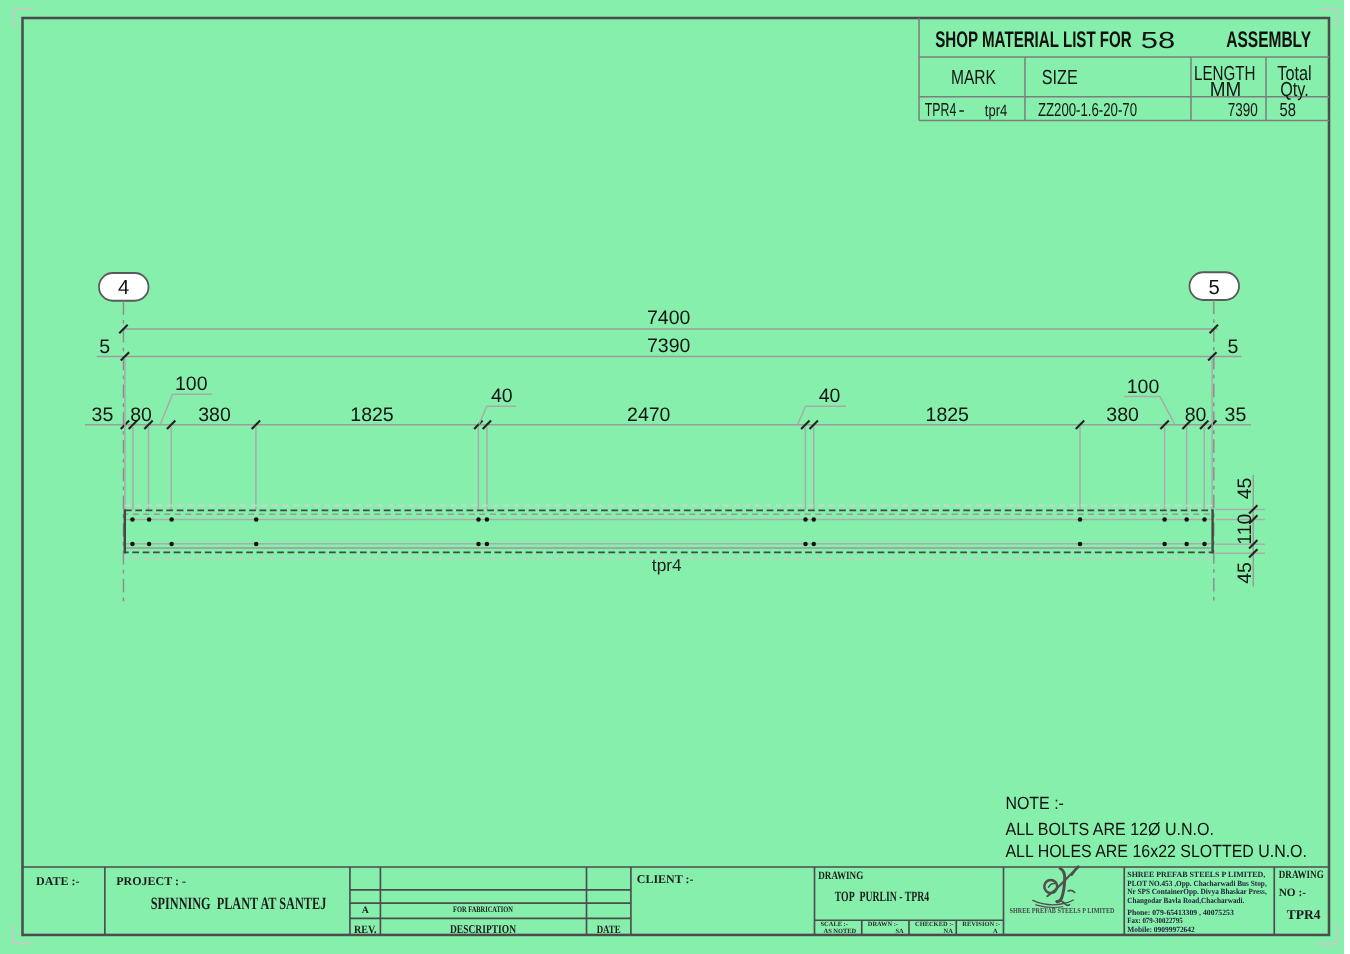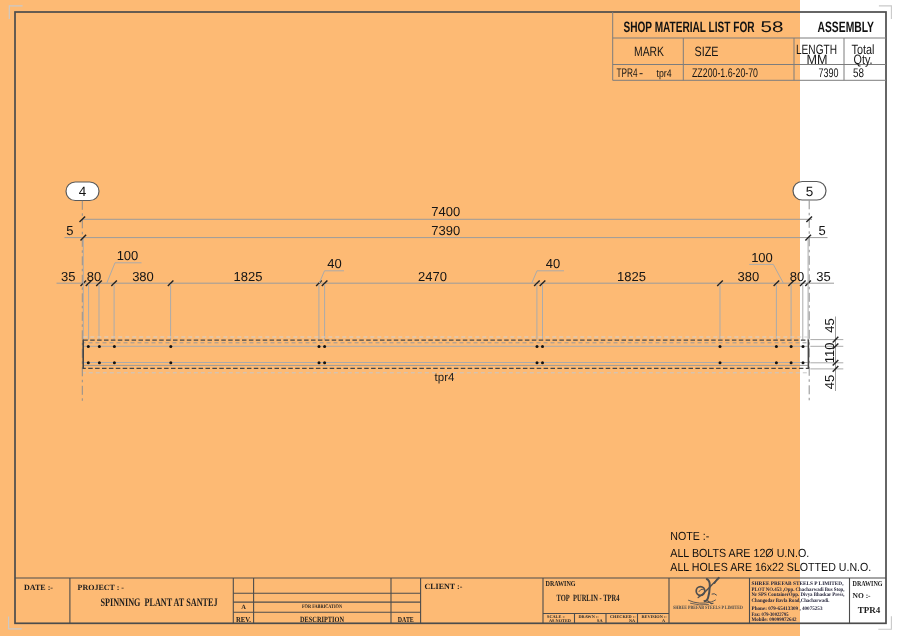--- a/index.html
+++ b/index.html
@@ -1,17 +1,17 @@
 <!DOCTYPE html>
 <html><head>
 <meta charset="utf-8">
 <style>
   html,body{margin:0;padding:0;background:#ffffff;}
   *{-webkit-font-smoothing:antialiased;text-rendering:geometricPrecision;}
-  #sheet{position:relative;will-change:transform;width:800px;height:636px;background:#fdba74;font-family:"Liberation Sans",sans-serif;}
+  #sheet{position:relative;will-change:transform;width:896px;height:636px;background:#86efac;font-family:"Liberation Sans",sans-serif;}
   svg{font-family:"Liberation Sans",sans-serif;}
   .serif{font-family:"Liberation Serif",serif;font-weight:bold;}
 </style>
 </head>
 <body>
 <div id="sheet">
 <svg width="900" height="636" viewBox="0 0 900 636">
 
 <g stroke="#c9c9c9" stroke-width="1.1" fill="none">
   <path d="M9.3,18.9 L9.3,5.9 L22.6,5.9"></path>

